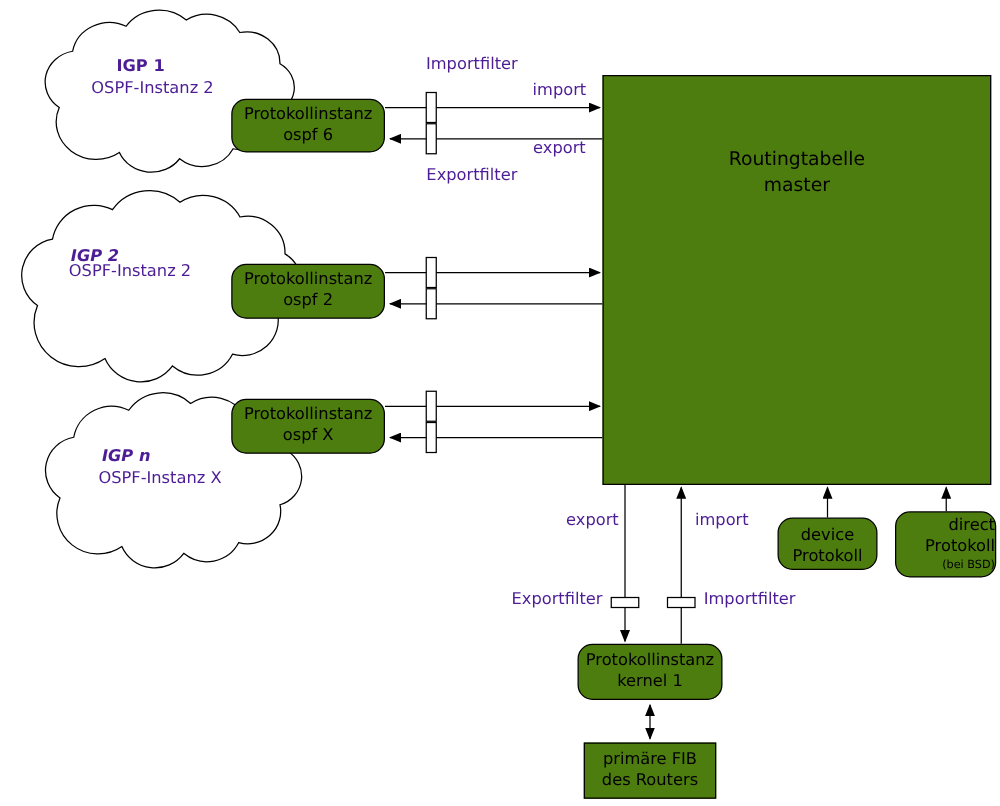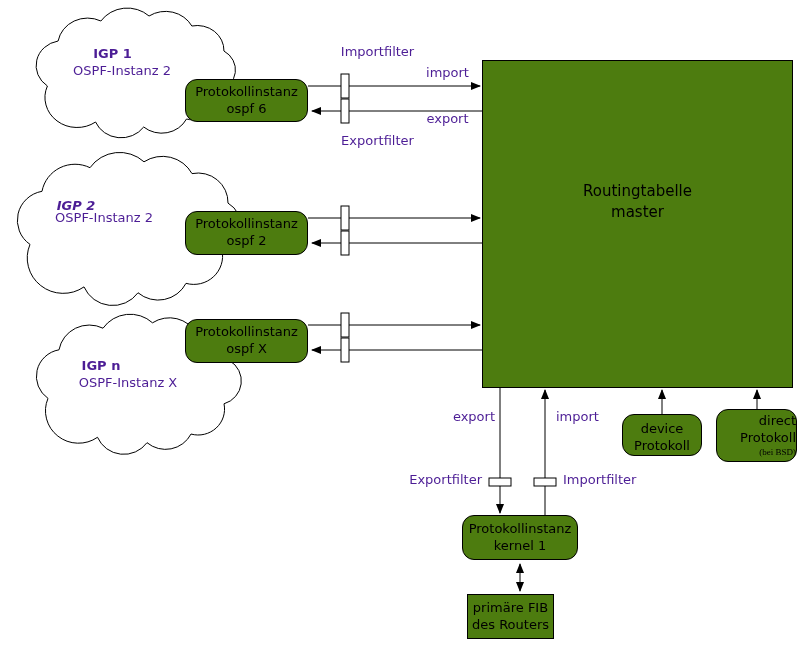--- a/index.html
+++ b/index.html
@@ -32,25 +32,25 @@
     align-items: center;
     justify-content: center;
     font-size: 13px;
     line-height: 1.3;
     text-align: center;
     box-sizing: border-box;
   }
   .rounded { border-radius: 12px; }
   .routing {
     justify-content: flex-start;
-    padding-top: 120px;
+    padding-top: 56px;
     font-size: 15px;
     line-height: 1.4;
   }
-  .small-note { font-size: 9px; line-height: 1.2; font-family: Liberation Serif, serif; }
+  .small-note { font-size: 9px; line-height: 1.2; }
 </style>
 </head>
 <body>
 
 <div class="stage">
 
   <svg class="layer" viewBox="0 0 800 645">
     <defs>
       <marker id="arr" markerWidth="10" markerHeight="8" refX="9" refY="4" orient="auto-start-reverse" markerUnits="userSpaceOnUse">
         <path d="M0,0 L10,4 L0,8 z" fill="#000"></path>
@@ -88,21 +88,21 @@
     <rect x="341" y="338" width="8" height="24" fill="#fff" stroke="#000"></rect>
 
     <rect x="489" y="478" width="22" height="8" fill="#fff" stroke="#000"></rect>
     <rect x="534" y="478" width="22" height="8" fill="#fff" stroke="#000"></rect>
   </svg>
 
   <div class="lbl center bold" style="left:60px;  top:47px;  width:105px;">IGP 1</div>
   <div class="lbl center" style="left:62px;  top:64px;  width:120px;">OSPF-Instanz 2</div>
   <div class="lbl center bold" style="left:28px;  top:199px; width:96px;font-style:italic;">IGP 2</div>
   <div class="lbl center" style="left:44px;  top:211px; width:120px;">OSPF-Instanz 2</div>
-  <div class="lbl center bold" style="left:53px;  top:359px; width:96px;">IGP n</div>
+  <div class="lbl center bold" style="left:53px;  top:359px; width:96px;font-style:italic;">IGP n</div>
   <div class="lbl center" style="left:68px;  top:376px; width:120px;">OSPF-Instanz X</div>
 
   <div class="box rounded" style="left:185px; top:79px;  width:123px; height:43px;">
     <span>Protokollinstanz</span>
     <span>ospf 6</span>
   </div>
   <div class="box rounded" style="left:185px; top:211px; width:123px; height:44px;">
     <span>Protokollinstanz</span>
     <span>ospf 2</span>
   </div>
@@ -124,21 +124,21 @@
   <div class="lbl right" style="left:445px; top:410px; width:50px;">export</div>
   <div class="lbl" style="left:556px; top:410px; width:50px;">import</div>
   <div class="lbl right" style="left:400px; top:473px; width:82px;">Exportfilter</div>
   <div class="lbl" style="left:563px; top:473px; width:85px;">Importfilter</div>
 
   <div class="box rounded" style="left:462px; top:515px; width:116px; height:45px;">
     <span>Protokollinstanz</span>
     <span>kernel 1</span>
   </div>
 
-  <div class="box" style="left:467px; top:594px; width:87px; height:45px;text-align:right;">
+  <div class="box" style="left:467px; top:594px; width:106px; height:45px;text-align:right;">
     <span>primäre FIB</span>
     <span>des Routers</span>
   </div>
 
   <div class="box rounded" style="left:622px; top:414px; width:80px; height:42px;justify-content:flex-end;">
     <span>device</span>
     <span>Protokoll</span>
   </div>
 
   <div class="box rounded" style="left:716px; top:409px; width:81px; height:53px;align-items:flex-end;">

